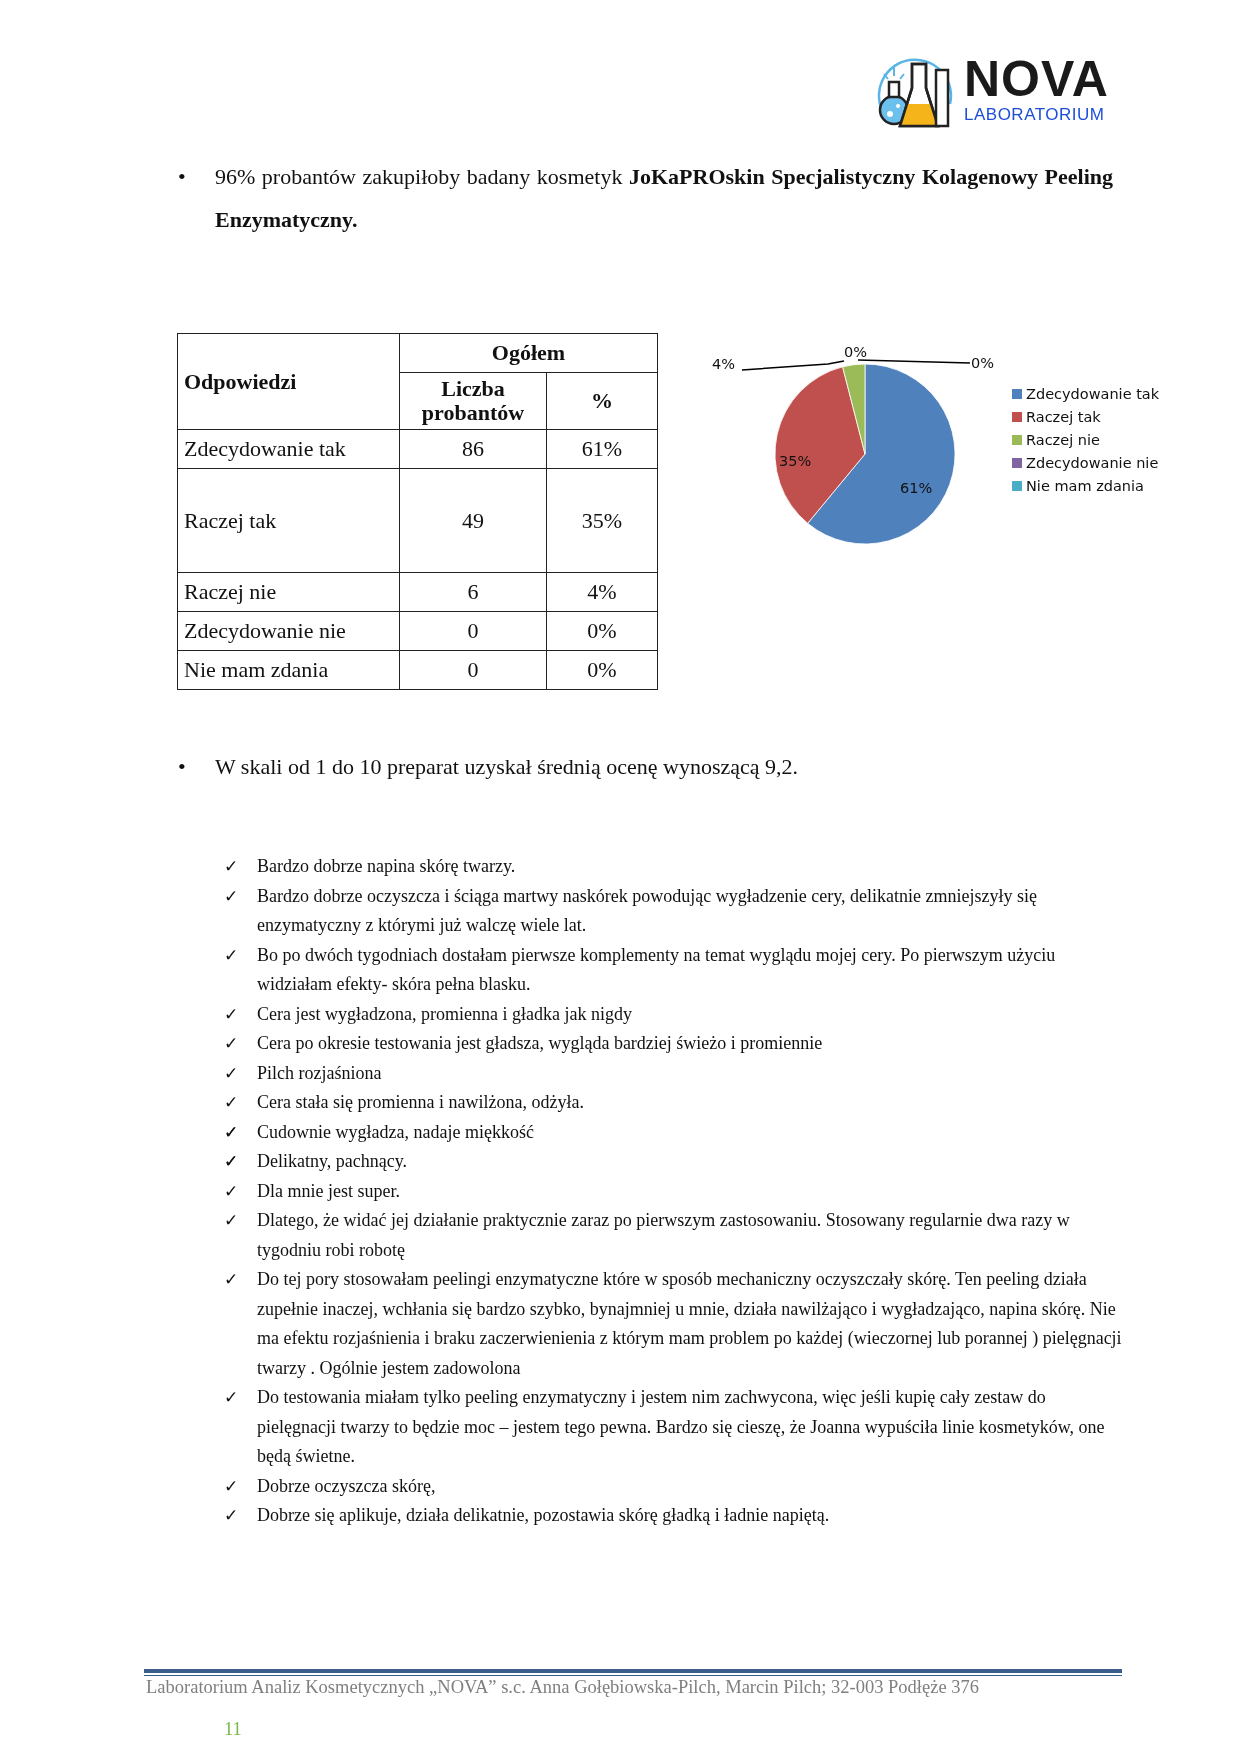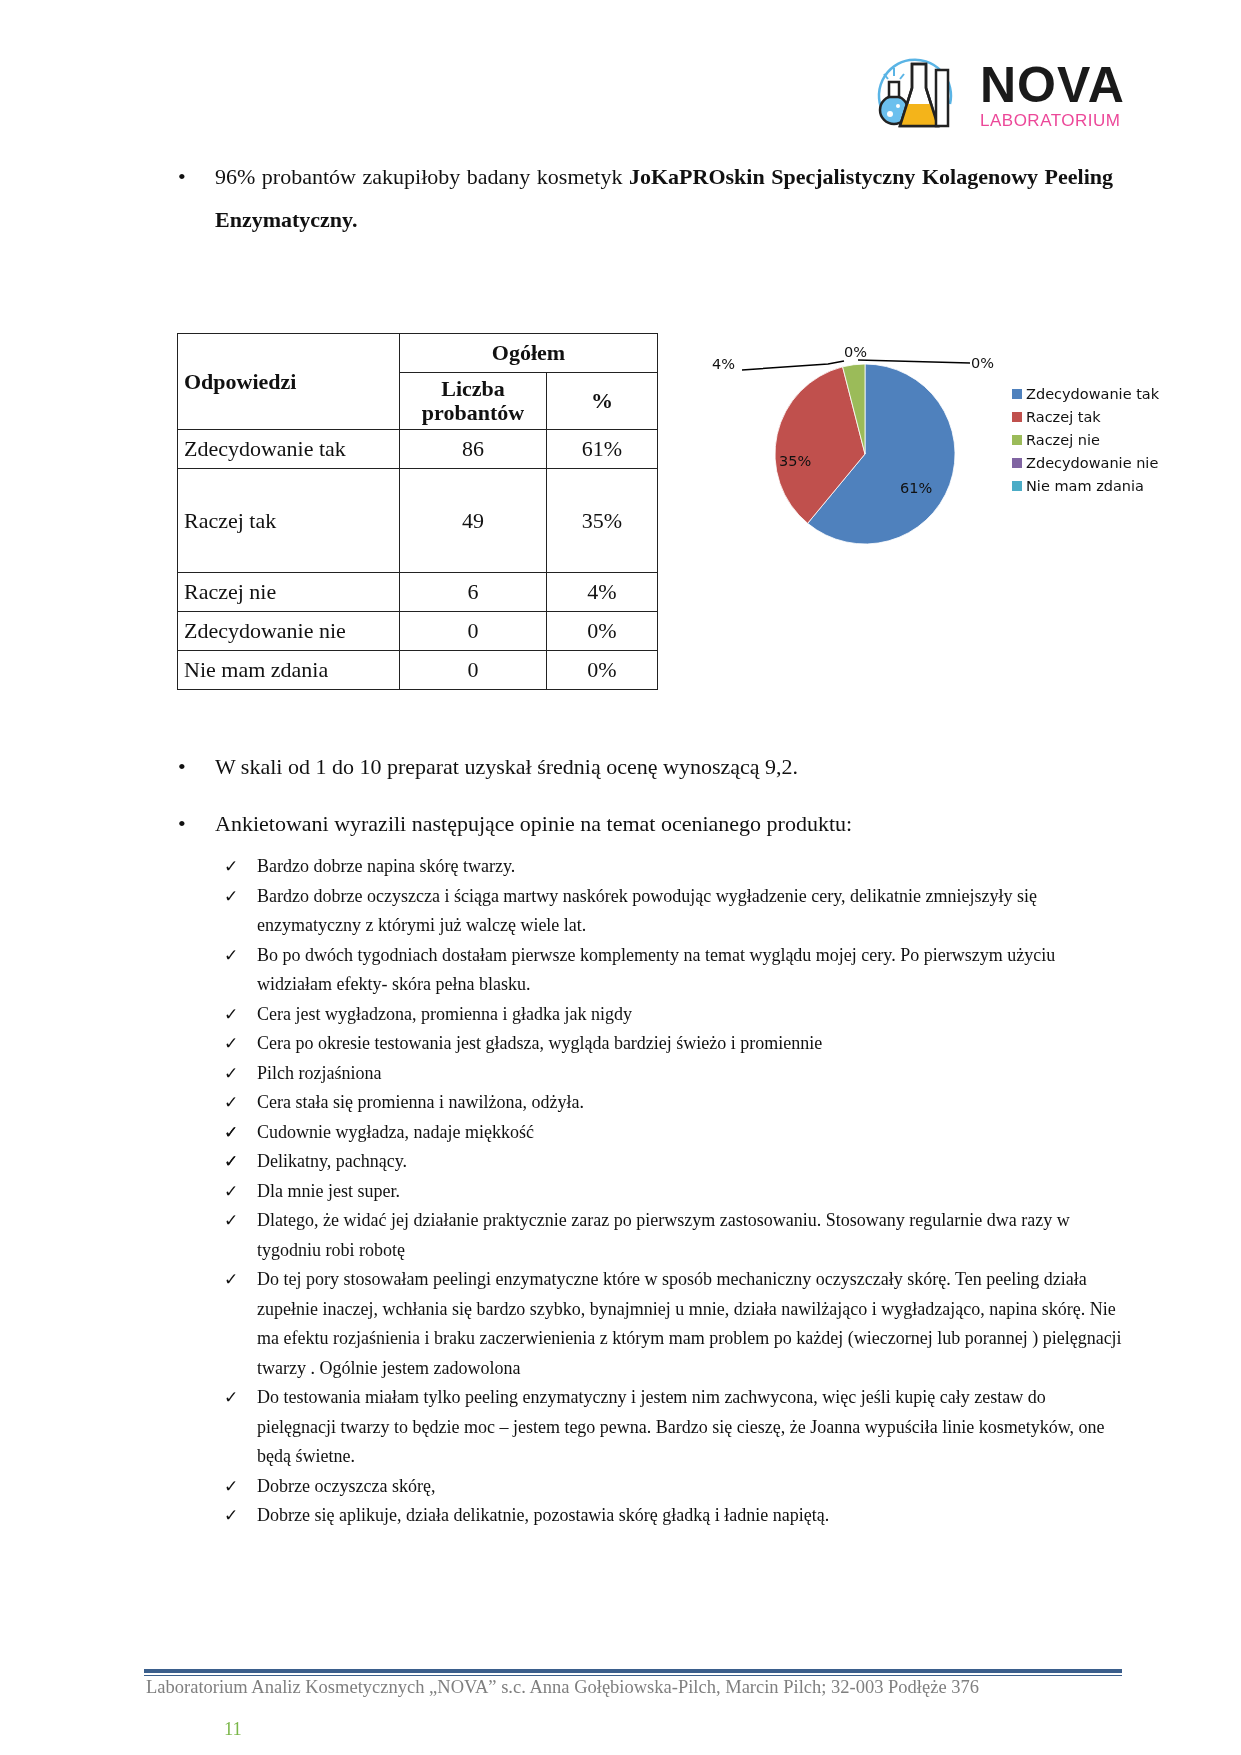--- a/index.html
+++ b/index.html
@@ -1,21 +1,21 @@
 <!DOCTYPE html>
 <html><head>
 <meta charset="utf-8">
 <style>
   html, body { margin:0; padding:0; background:#ffffff; }
   body { width:1241px; height:1755px; position:relative; overflow:hidden;
          font-family:"Liberation Serif", serif; color:#111; }
   .logo { position:absolute; left:872px; top:52px; width:240px; height:82px; }
-  .logo-text { position:absolute; left:108px; top:2px;margin-top:6px; }
+  .logo-text { position:absolute; left:92px; top:2px; }
   .logo-nova { font-family:"Liberation Sans", sans-serif; font-weight:bold; font-size:50px; line-height:50px; color:#1a1a1a; letter-spacing:1px; }
-  .logo-lab { font-family:"Liberation Sans", sans-serif; font-size:17px; line-height:18px; color:#ec4899; letter-spacing:0.5px; margin-top:2px; }
+  .logo-lab { font-family:"Liberation Sans", sans-serif; font-size:17px; line-height:18px; color:#1d4ed8; letter-spacing:0.5px; margin-top:2px; }
 
   .bullet-block { position:absolute; left:178px; width:935px; font-size:22px; }
   .bullet { position:relative; padding-left:37px; text-align:justify; line-height:43px; }
   .bullet::before { content:"\2022"; position:absolute; left:0; top:0; font-size:22px; }
   .bold { font-weight:bold; }
 
   table.resp { position:absolute; left:177px; top:333px; border-collapse:collapse; font-size:22px; }
   table.resp td, table.resp th { border:1.5px solid #222; padding:0 6px; }
   table.resp th { font-weight:bold; }
   .c1 { width:209px; text-align:left; }
@@ -146,21 +146,20 @@
       <span>Zdecydowanie nie</span>
     </div>
   <div class="legend-item">
       <span class="swatch" style="background:#4bacc6"></span>
       <span>Nie mam zdania</span>
     </div>
 </div>
 
 <div class="bullet-block" style="top:745px;">
   <div class="bullet" style="margin-bottom:14px;">W skali od 1 do 10 preparat uzyskał średnią ocenę wynoszącą 9,2.</div>
-  <div class="bullet">Ankietowani wyrazili następujące opinie na temat ocenianego produktu:</div>
 </div>
 
 <div class="opinions" id="opinions">
     <div class="op"><span class="check">✓</span><span>Bardzo dobrze napina skórę twarzy.</span></div>
     <div class="op"><span class="check">✓</span><span>Bardzo dobrze oczyszcza i ściąga martwy naskórek powodując wygładzenie cery, delikatnie zmniejszyły się enzymatyczny z którymi już walczę wiele lat.</span></div>
     <div class="op"><span class="check">✓</span><span>Bo po dwóch tygodniach dostałam pierwsze komplementy na temat wyglądu mojej cery. Po pierwszym użyciu widziałam efekty- skóra pełna blasku.</span></div>
     <div class="op"><span class="check">✓</span><span>Cera jest  wygładzona, promienna i gładka jak nigdy</span></div>
     <div class="op"><span class="check">✓</span><span>Cera po okresie testowania jest gładsza, wygląda bardziej świeżo i promiennie</span></div>
     <div class="op"><span class="check">✓</span><span>Pilch rozjaśniona</span></div>
     <div class="op"><span class="check">✓</span><span>Cera stała się promienna i nawilżona, odżyła.</span></div>

